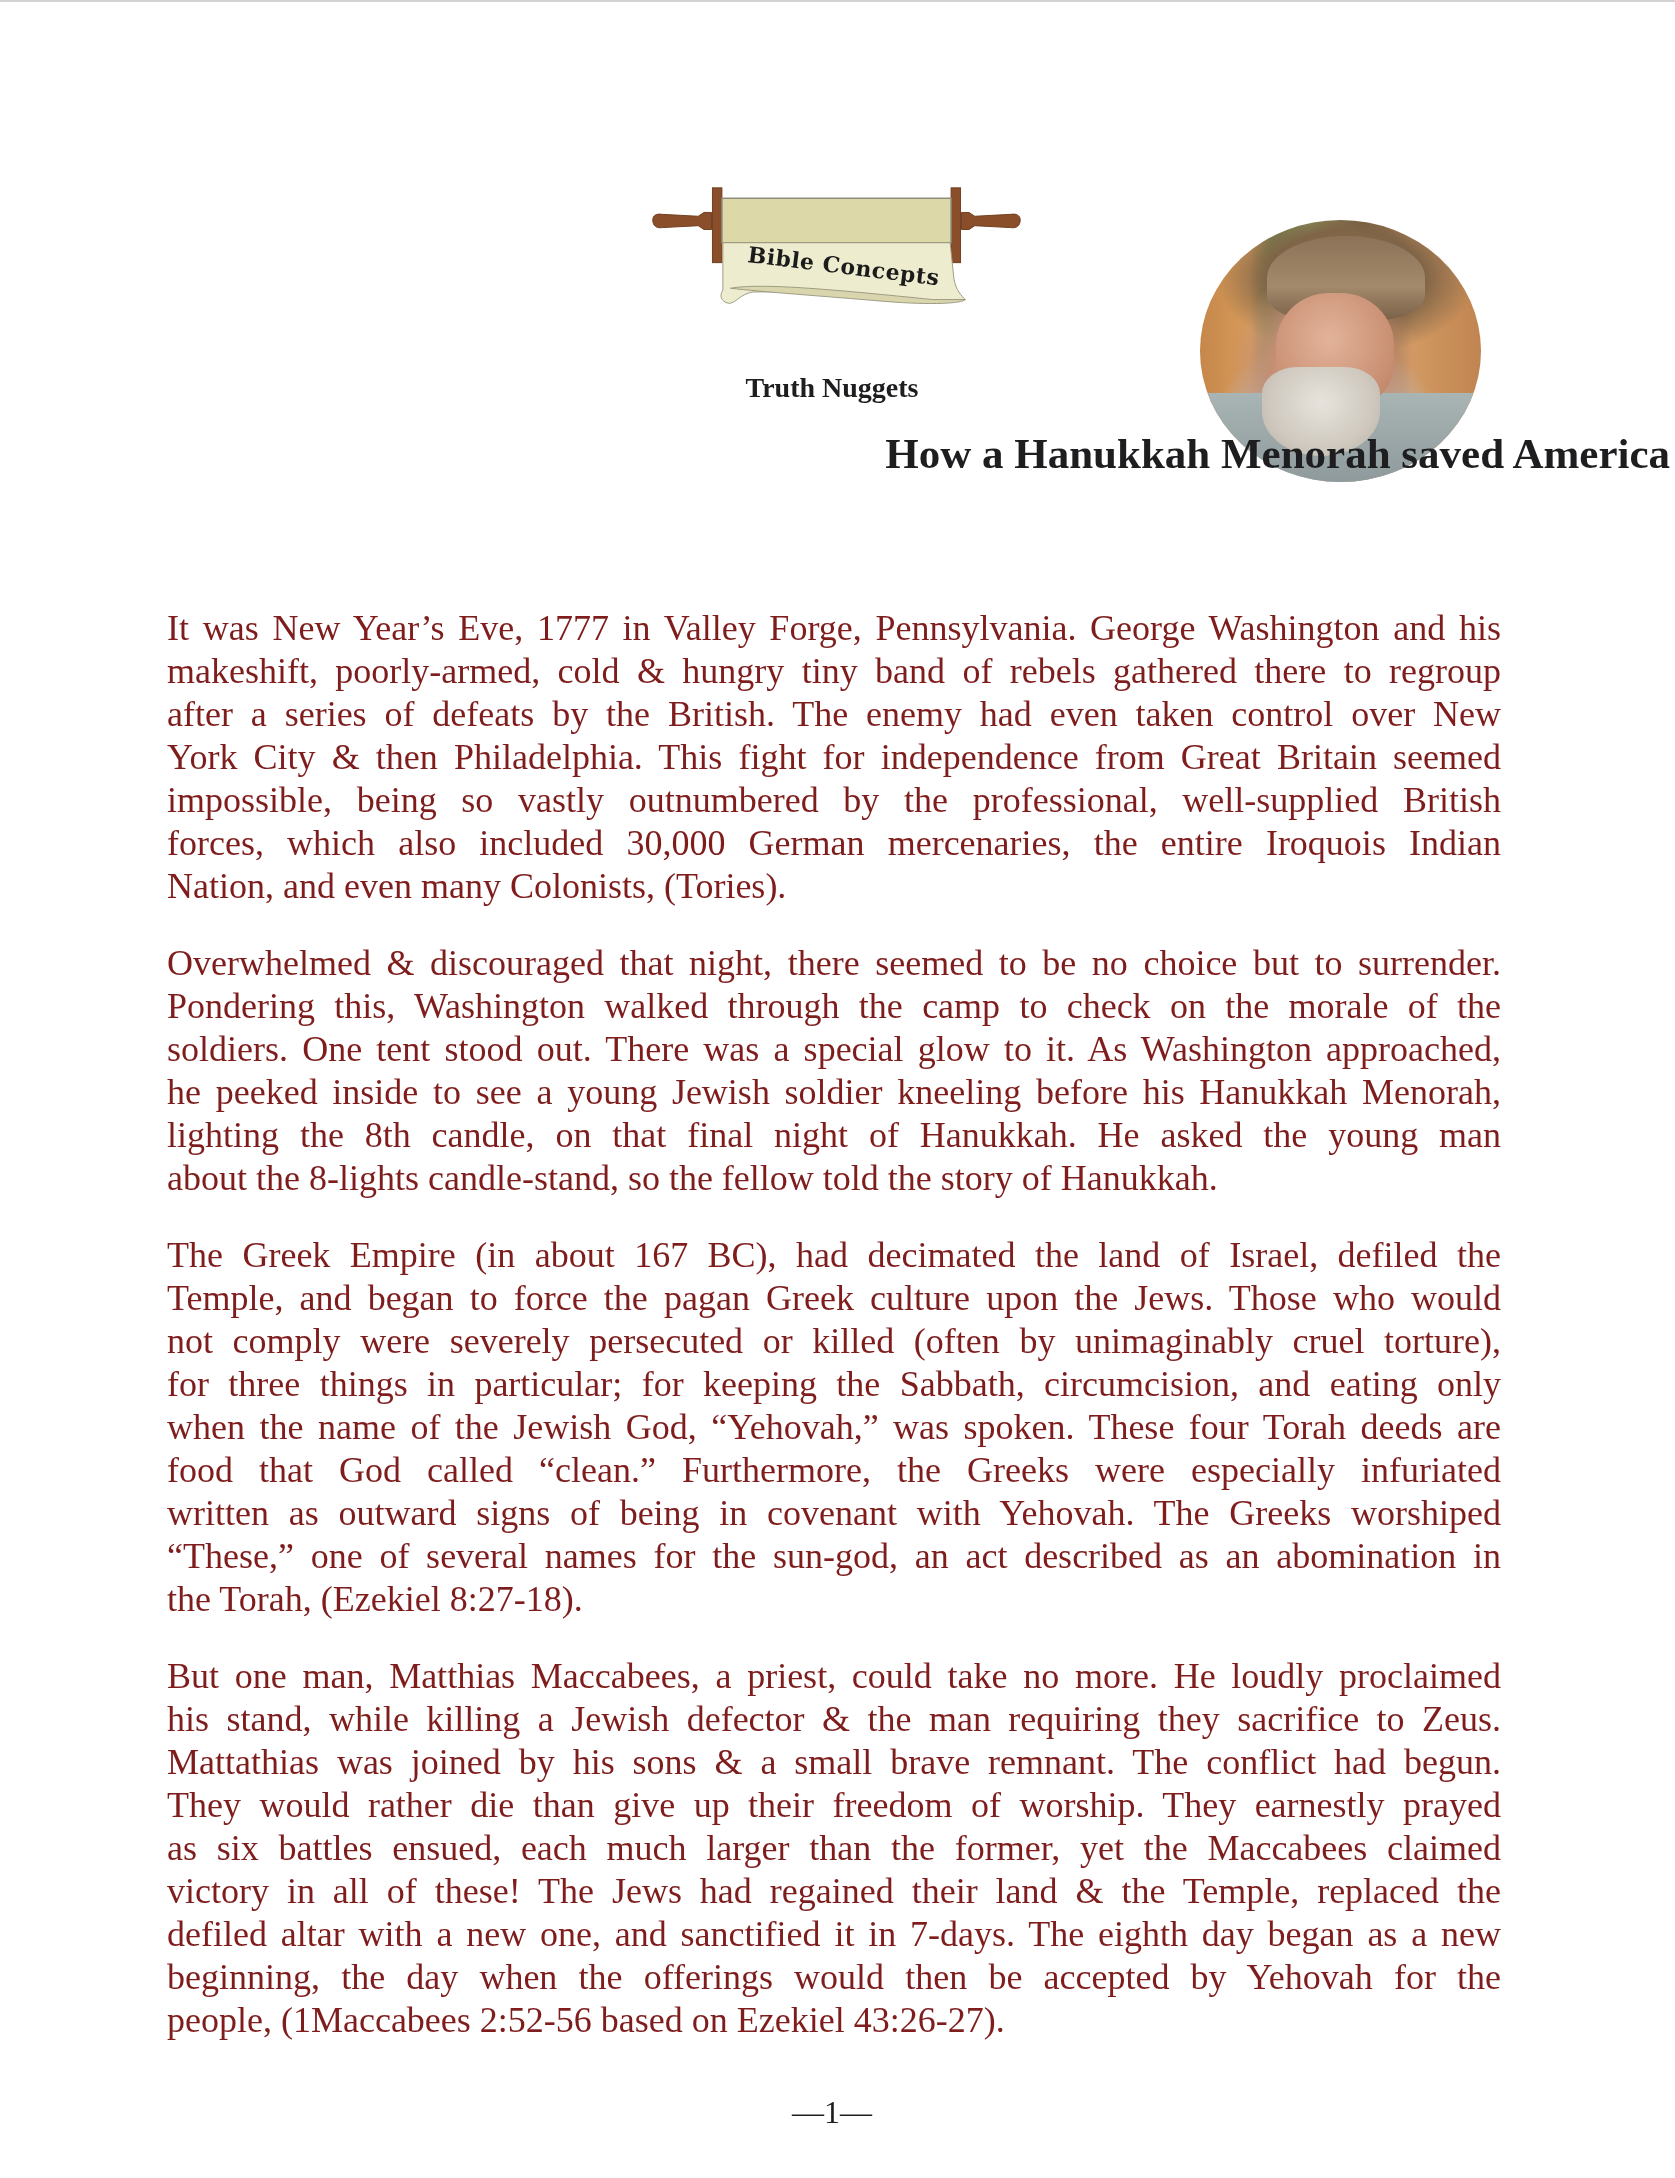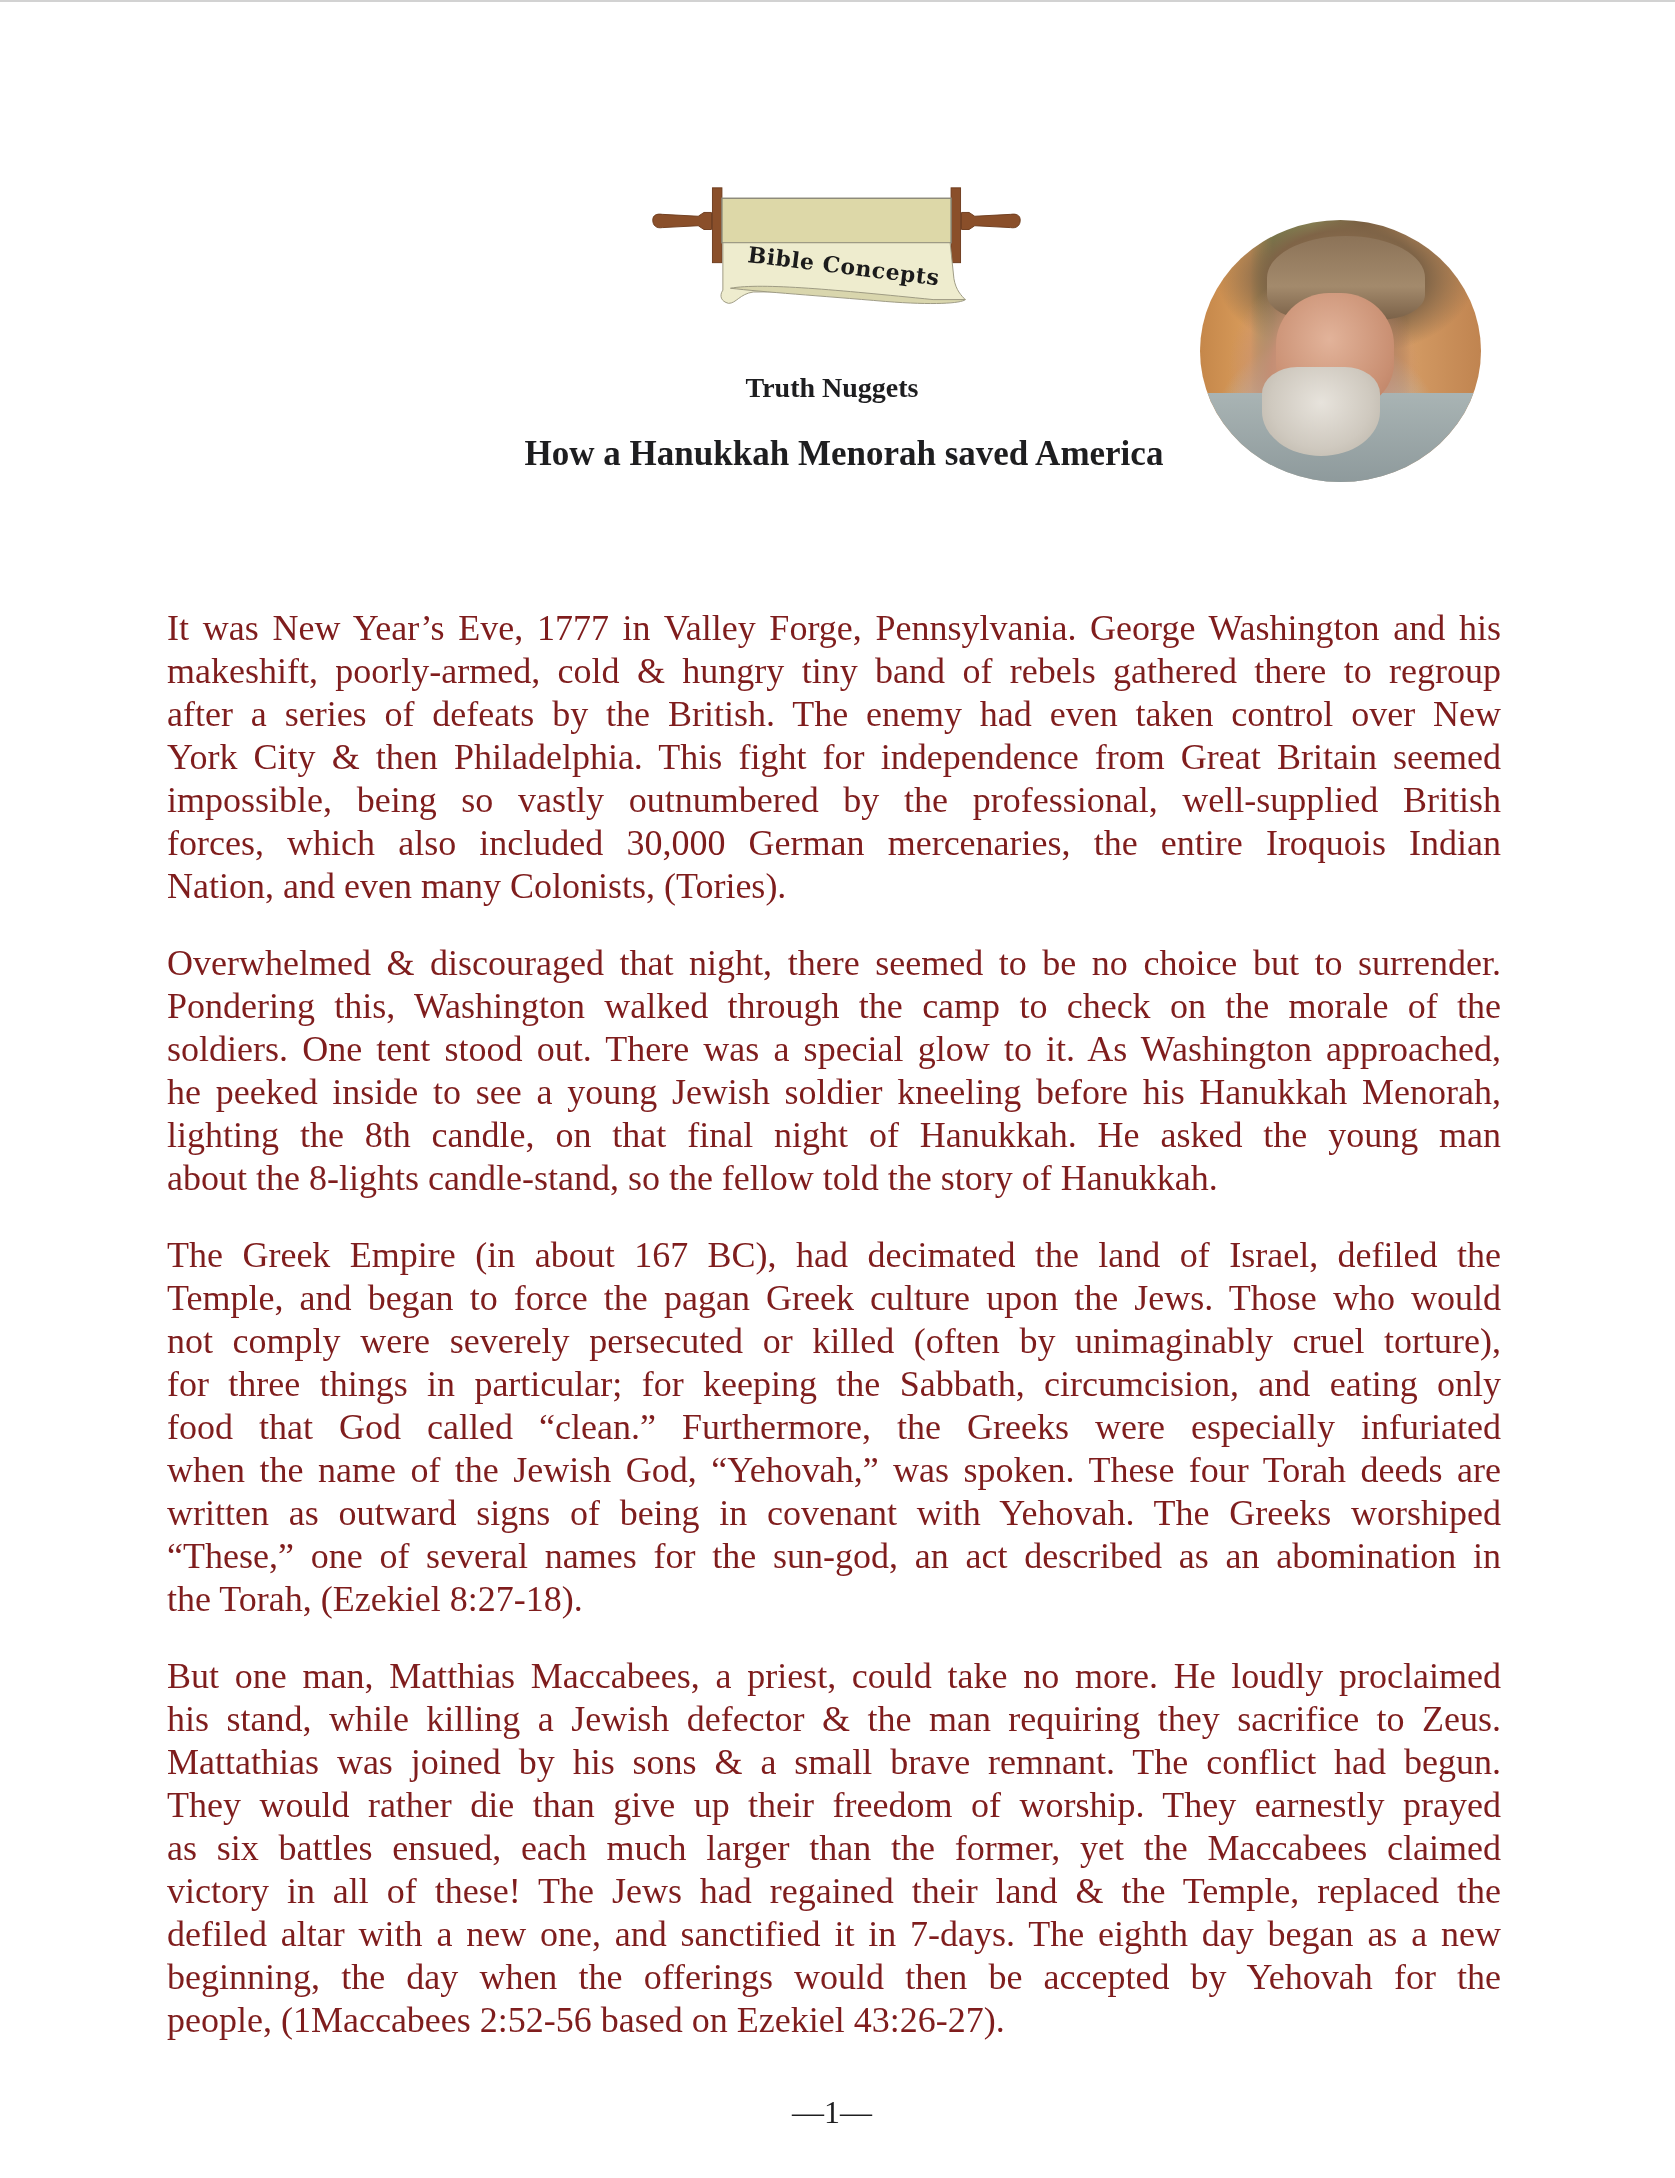--- a/index.html
+++ b/index.html
@@ -49,22 +49,22 @@
     border-radius: 30% 30% 50% 50%;
     background: radial-gradient(ellipse at 50% 40%, #e7e3dc, #cfc9bf 60%, #b7b0a4);
   }
 
   
   .title {
     position: absolute; left: 0; width: 1664px; top: 367px; text-align: center;
     font-weight: bold; font-size: 28px; line-height: 42px; color: #1e1e20;
   }
   .subtitle {
-    position: absolute; left: 12px; width: 1664px; top: 433px; text-align: center;
-    font-weight: bold; font-size: 35px; line-height: 42px; color: #1e1e20;
+    position: absolute; left: 6px; width: 1664px; top: 433px; text-align: right;
+    font-weight: bold; font-size: 43px; line-height: 42px; color: #1e1e20;
   }
 
   
   .body-text {
     position: absolute; left: 167px; top: 607px; width: 1334px;
     font-size: 36px; line-height: 43px; color: #7f1d1d;
   }
   .para { margin: 0 0 34px 0; }
   .line {
     display: block; white-space: nowrap; overflow: visible;
@@ -126,22 +126,22 @@
     <span class="line">soldiers. One tent stood out. There was a special glow to it. As Washington approached,</span>
     <span class="line">he peeked inside to see a young Jewish soldier kneeling before his Hanukkah Menorah,</span>
     <span class="line">lighting the 8th candle, on that final night of Hanukkah. He asked the young man</span>
     <span class="line last">about the 8-lights candle-stand, so the fellow told the story of Hanukkah.</span>
   </div>
   <div class="para">
     <span class="line">The Greek Empire (in about 167 BC), had decimated the land of Israel, defiled the</span>
     <span class="line">Temple, and began to force the pagan Greek culture upon the Jews. Those who would</span>
     <span class="line">not comply were severely persecuted or killed (often by unimaginably cruel torture),</span>
     <span class="line">for three things in particular; for keeping the Sabbath, circumcision, and eating only</span>
+    <span class="line">when the name of the Jewish God, “Yehovah,” was spoken. These four Torah deeds are</span>
     <span class="line">food that God called “clean.” Furthermore, the Greeks were especially infuriated</span>
-    <span class="line">when the name of the Jewish God, “Yehovah,” was spoken. These four Torah deeds are</span>
     <span class="line">written as outward signs of being in covenant with Yehovah. The Greeks worshiped</span>
     <span class="line">“These,” one of several names for the sun-god, an act described as an abomination in</span>
     <span class="line last">the Torah, (Ezekiel 8:27-18).</span>
   </div>
   <div class="para">
     <span class="line">But one man, Matthias Maccabees, a priest, could take no more. He loudly proclaimed</span>
     <span class="line">his stand, while killing a Jewish defector &amp; the man requiring they sacrifice to Zeus.</span>
     <span class="line">Mattathias was joined by his sons &amp; a small brave remnant. The conflict had begun.</span>
     <span class="line">They would rather die than give up their freedom of worship. They earnestly prayed</span>
     <span class="line">as six battles ensued, each much larger than the former, yet the Maccabees claimed</span>

